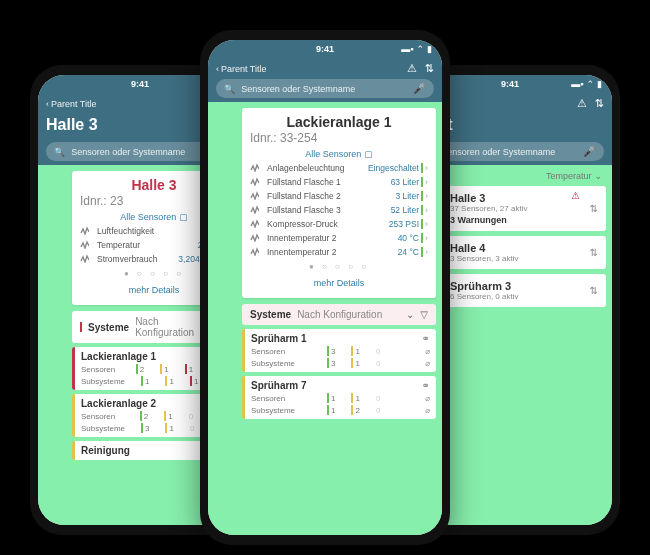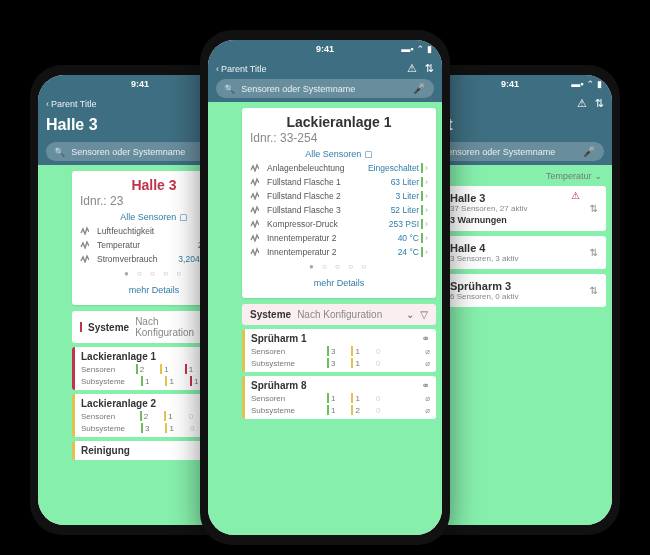--- a/index.html
+++ b/index.html
@@ -535,21 +535,21 @@
               </span>
               <span class="pill" style="opacity:.35">
                 <span class="count">0</span>
               </span>
        <span style="flex:1"></span>
        <span style="color:#999">⌀</span>
      </div>
   </div>
           <div class="syscard y">
     <div class="head">
-              <span class="name">Sprüharm 8</span>
+              <span class="name">Sprüharm 7</span>
       <span style="color:#888">⚭</span>
             </div>
     <div class="statline">
        <span style="width:60px">Sensoren</span>
        <span class="pill">
                 <span class="bar-g"></span>
                 <span class="count">1</span>
               </span>
               <span class="pill">
                 <span class="bar-y"></span>

